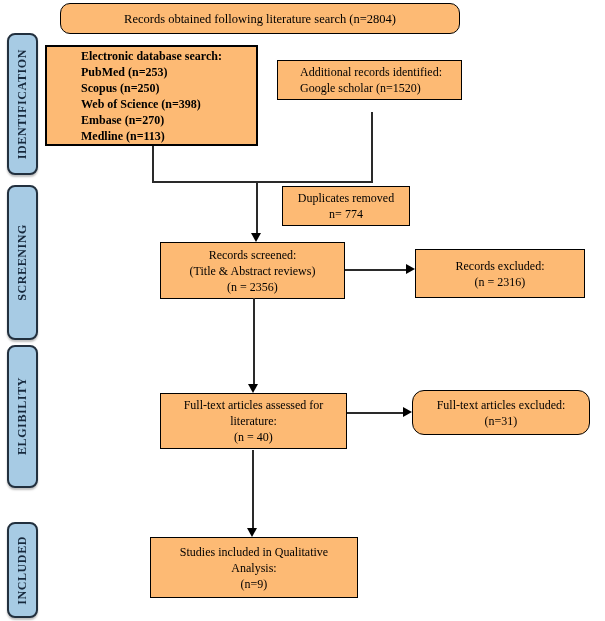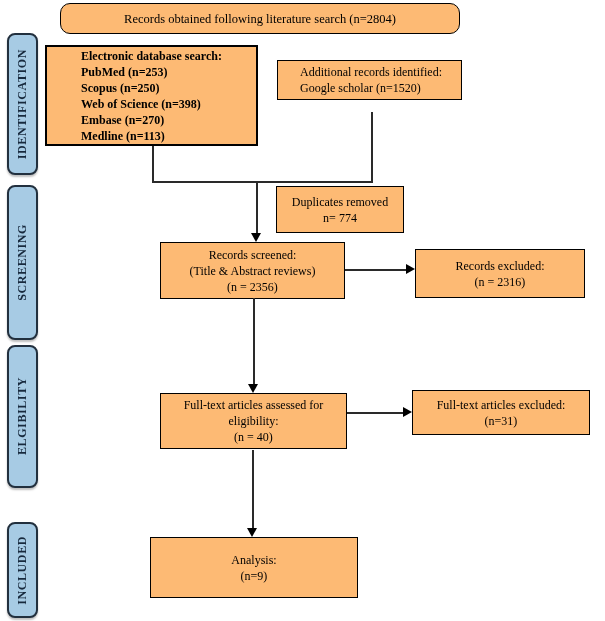--- a/index.html
+++ b/index.html
@@ -38,25 +38,25 @@
   .box{
     position:absolute;box-sizing:border-box;background:#fdba74;
     border:1.5px solid var(--box-border);
     display:flex;flex-direction:column;justify-content:center;align-items:center;
     font-size:12px;line-height:16px;text-align:center;
   }
   .box .bline{display:block;}
   .box-top{left:60px;top:3px;width:400px;height:31px;border-radius:10px;border-width:1.5px;font-size:12.5px;}
   .box-db{left:45px;top:45px;width:213px;height:101px;align-items:flex-start;padding-left:34px;text-align:left;border-width:2px;font-weight:bold;}
   .box-additional{left:277px;top:60px;width:185px;height:40px;align-items:flex-start;padding-left:22px;text-align:right;}
-  .box-duplicates{left:276px;top:186px;width:128px;height:47px;}
+  .box-duplicates{left:282px;top:186px;width:128px;height:40px;}
   .box-screened{left:160px;top:242px;width:185px;height:57px;}
   .box-rec-excluded{left:415px;top:249px;width:170px;height:49px;}
   .box-fulltext{left:160px;top:393px;width:187px;height:56px;}
-  .box-ft-excluded{left:412px;top:390px;width:178px;height:45px;}
+  .box-ft-excluded{left:412px;top:390px;width:178px;height:45px;border-radius:12px;}
   .box-included{left:150px;top:537px;width:208px;height:61px;}
   
   .vline,.hline{position:absolute;background:var(--line-color);}
   .vline{width:1.5px;}
   .hline{height:1.5px;}
   .arrow-down{position:absolute;width:0;height:0;
     border-left:5.5px solid transparent;border-right:5.5px solid transparent;
     border-top:9px solid #000;}
   .arrow-right{position:absolute;width:0;height:0;
     border-top:5.5px solid transparent;border-bottom:5.5px solid transparent;
@@ -122,30 +122,31 @@
     <span class="bline">(n = 2356)</span>
   </div>
 
   <div class="box box-rec-excluded">
     <span class="bline">Records excluded:</span>
     <span class="bline">(n = 2316)</span>
   </div>
 
   <div class="box box-fulltext">
     <span class="bline">Full-text articles assessed for</span>
-    <span class="bline">eligibility:</span>
+    <span class="bline">literature:</span>
     <span class="bline">(n = 40)</span>
   </div>
 
   <div class="box box-ft-excluded">
     <span class="bline">Full-text articles excluded:</span>
     <span class="bline">(n=31)</span>
   </div>
 
   <div class="box box-included">
+    <span class="bline">Studies included in Qualitative</span>
     <span class="bline">Analysis:</span>
     <span class="bline">(n=9)</span>
   </div>
 
   <div class="vline c-v-db"></div>
   <div class="vline c-v-add"></div>
   <div class="hline c-h-merge"></div>
   <div class="vline c-v-merge"></div>
   <div class="arrow-down c-a-screened"></div>
 

